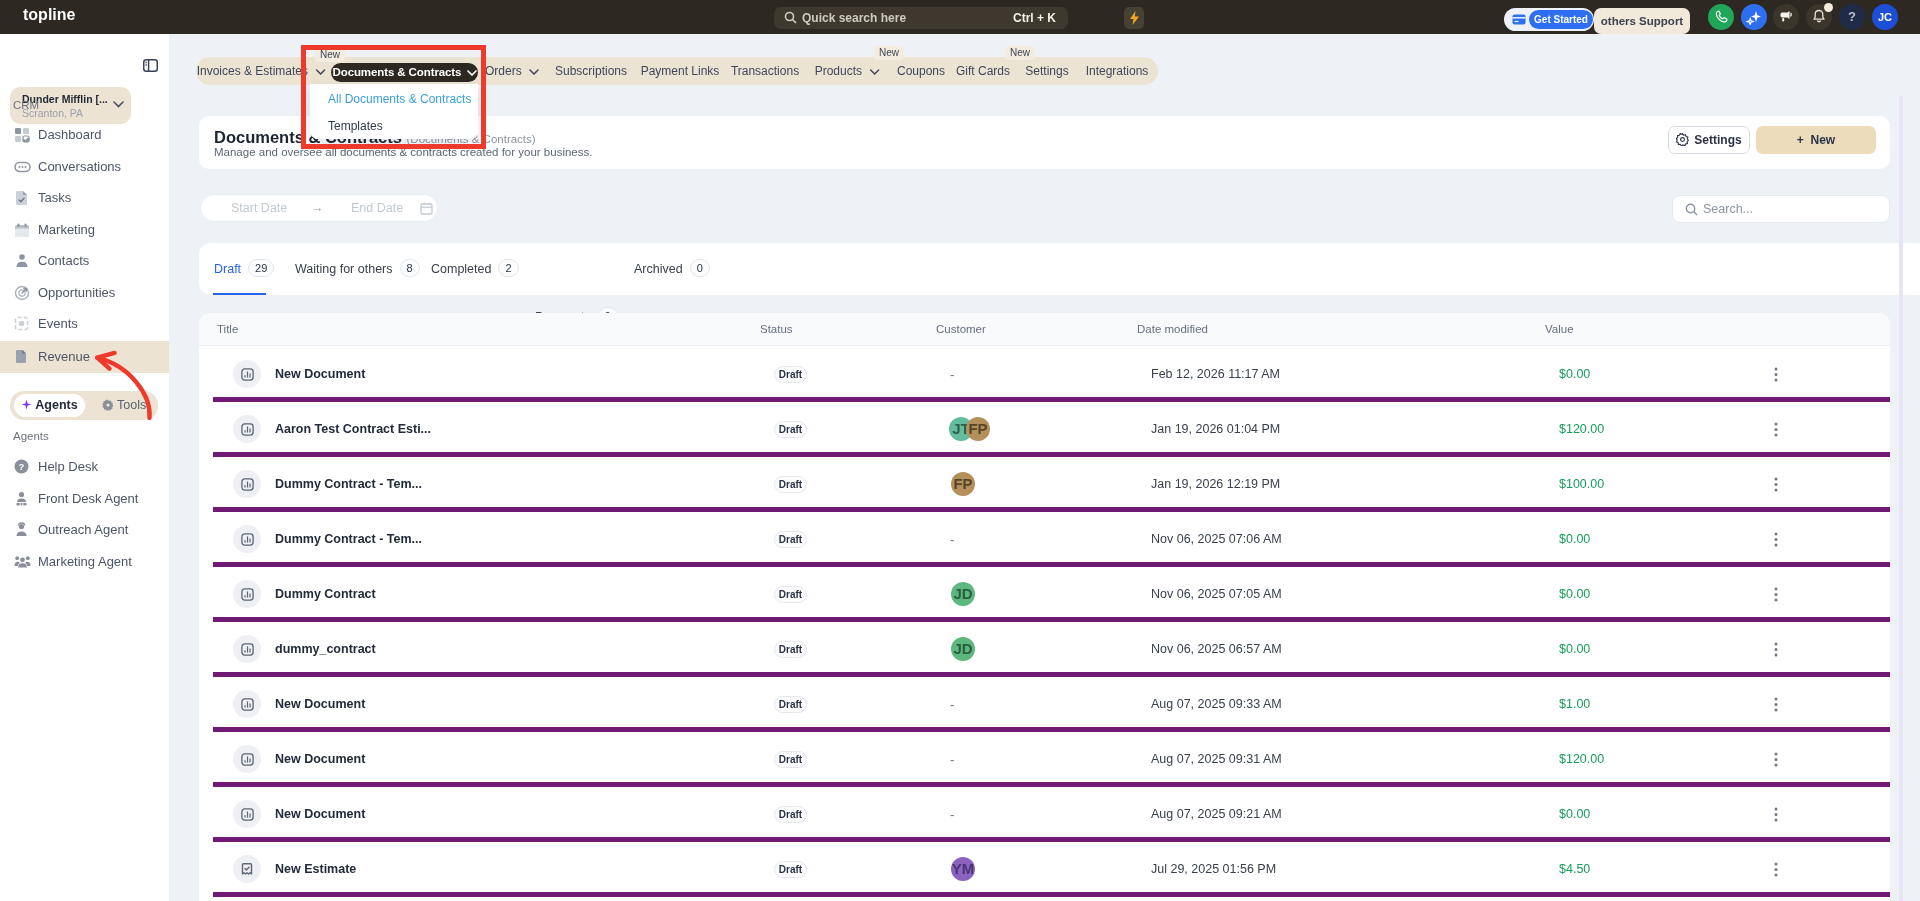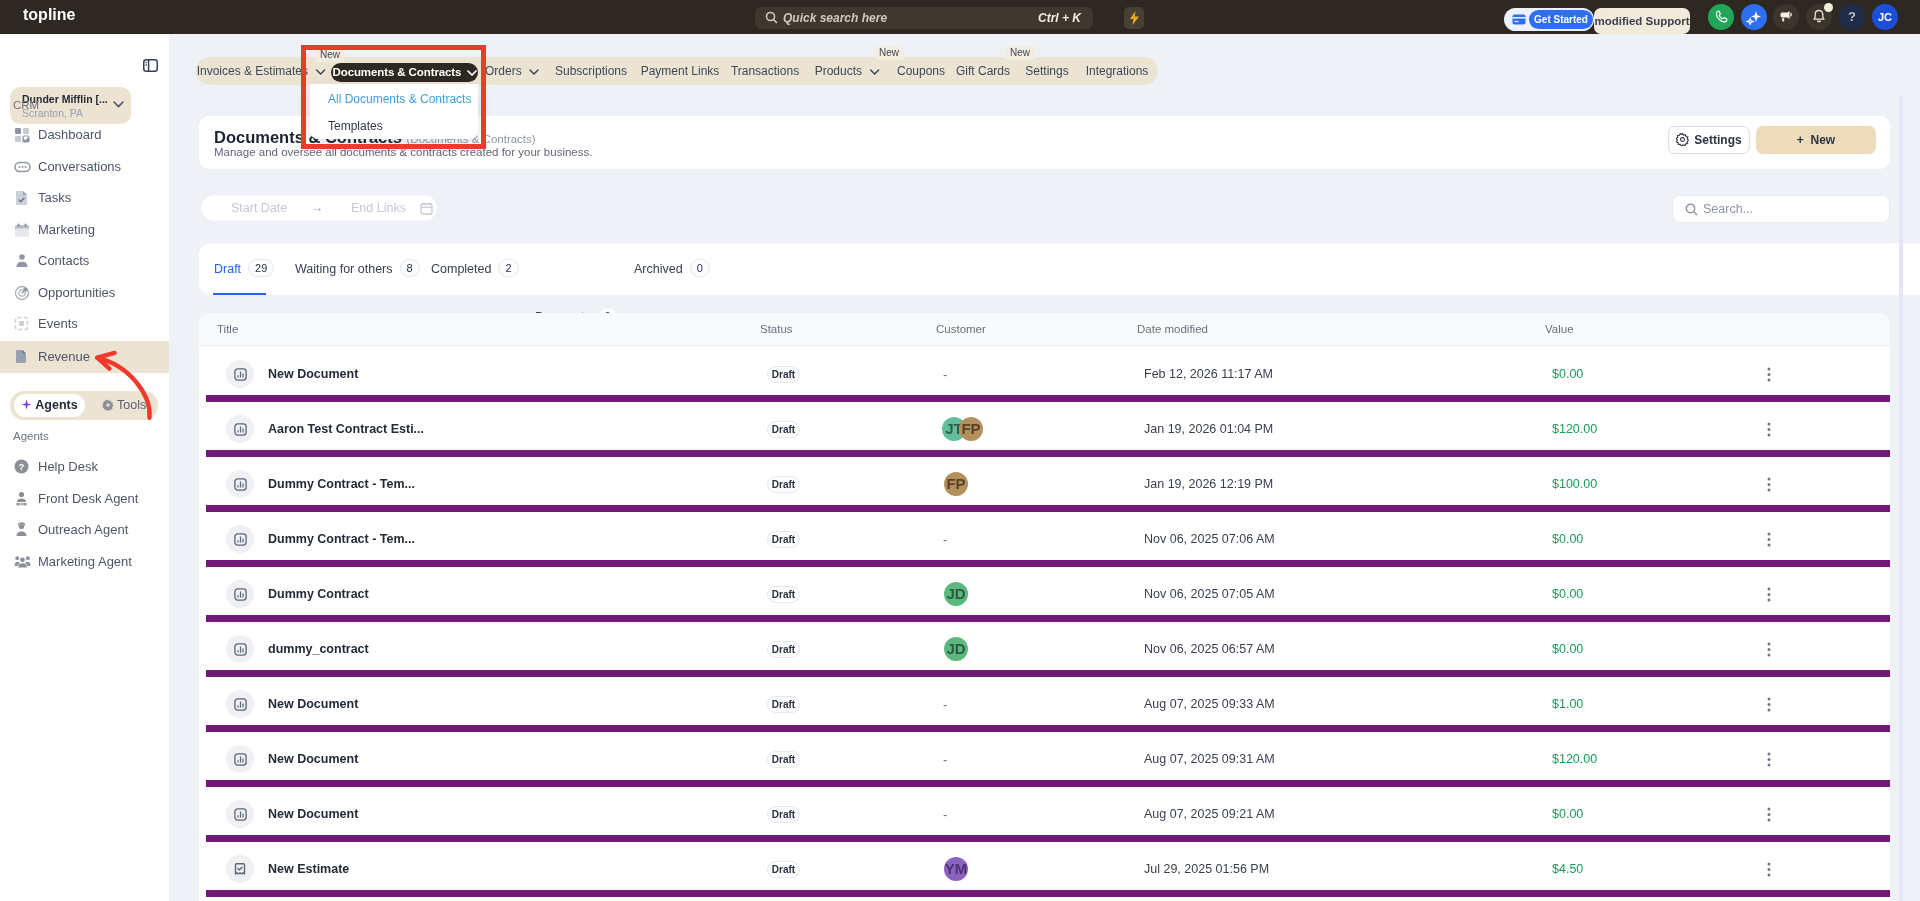--- a/index.html
+++ b/index.html
@@ -2,21 +2,21 @@
 <html><head>
 <meta charset="utf-8">
 <style>
   * { margin:0; padding:0; box-sizing:border-box; }
   html,body { width:1920px; height:901px; overflow:hidden; font-family:"Liberation Sans", sans-serif; }
   body { background:#eef2f6; position:relative; }
 
   
   #topbar { position:absolute; left:0; top:0; width:1920px; height:34px; background:#2d2922; z-index:30; }
   #logo { position:absolute; left:23px; top:6px; color:#fff; font-size:16px; font-weight:bold; letter-spacing:0px; }
-  #qsearch { position:absolute; left:755px; top:7px; width:338px; height:22px; background:#3e382f; border-radius:7px; color:#cfcabf; font-size:12px; font-weight:bold; line-height:22px;font-style:italic; }
+  #qsearch { position:absolute; left:774px; top:7px; width:294px; height:22px; background:#3e382f; border-radius:7px; color:#cfcabf; font-size:12px; font-weight:bold; line-height:22px; }
   #qsearch .mag { position:absolute; left:10px; top:4px; }
   #qsearch .ph { position:absolute; left:28px; }
   #qsearch .kbd { position:absolute; right:12px; color:#f2efe9; font-weight:bold; }
   #boltbtn { position:absolute; left:1124px; top:7px; width:20px; height:22px; background:#474135; border-radius:5px; text-align:center; }
   #getstarted { position:absolute; left:1504px; top:8px; width:90px; height:23px; background:#eef2fd; border-radius:12px; z-index:2; }
   #getstarted .pill { position:absolute; left:25px; top:2px; width:64px; height:19px; background:#2e6ff2; border-radius:10px; color:#fff; font-size:10px; font-weight:bold; text-align:center; line-height:19px; white-space:nowrap; }
   #support { position:absolute; left:1594px; top:8px; width:96px; height:26px; background:#f1e9d9; border-radius:7px; color:#3c4350; font-size:11.5px; font-weight:bold; text-align:center; line-height:27px; z-index:1; }
   .circ { position:absolute; top:4px; width:26px; height:26px; border-radius:50%; text-align:center; }
 
   
@@ -56,21 +56,21 @@
   
   #tabcard { position:absolute; left:30px; top:209px; width:1878px; height:52px; background:#fff; border-radius:12px; }
   .tab { position:absolute; top:0; height:52px; line-height:52px; font-size:12.5px; color:#3e4759; font-weight:bold; white-space:nowrap; }
   .cntpill { display:inline-block; height:18px; line-height:16px; border:1px solid #e3e7ec; background:#fbfcfd; border-radius:9px; padding:0 6px; font-size:11px; color:#2b3346; margin-left:7px; vertical-align:1px; }
   #draftline { position:absolute; left:14px; top:50px; width:53px; height:2px; background:#2563eb; }
 
   
   #tablecard { position:absolute; left:30px; top:279px; width:1691px; height:600px; background:#fff; border-radius:12px 12px 0 0; overflow:hidden; }
   #thead { position:absolute; left:0; top:0; width:1691px; height:33px; background:#f8fafb; border-bottom:1px solid #eaedf1; font-size:11.5px; color:#687080; }
   #thead span { position:absolute; top:10px; }
-  .trow { position:absolute; left:7px; width:1691px; height:55px; border-bottom:7px solid #701a75; }
+  .trow { position:absolute; left:14px; width:1691px; height:55px; border-bottom:5px solid #701a75; }
   .trow .icwrap { position:absolute; left:20px; top:13px; width:28px; height:28px; background:#eef0f3; border-radius:50%; }
   .trow .icwrap svg { position:absolute; left:7.5px; top:7.5px; }
   .trow .title { position:absolute; left:62px; top:20px; font-size:12.5px; font-weight:bold; color:#232b3a; }
   .trow .status { position:absolute; left:561px; top:19px; width:33px; height:17px; border:1px solid #e4e7ec; background:#fcfcfd; border-radius:9px; font-size:10px; font-weight:bold; color:#2b3346; text-align:center; line-height:16px; }
   .trow .cust { position:absolute; left:737px; top:20px; font-size:13px; color:#687080; }
   .trow .date { position:absolute; left:938px; top:20px; font-size:12.5px; color:#39414f; }
   .trow .val { position:absolute; left:1346px; top:20px; font-size:12.5px; color:#169d59; }
   .trow .kebab { position:absolute; left:1561px; top:20px; width:14px; height:16px; }
   .av { position:absolute; top:15px; width:24px; height:24px; border-radius:50%; font-size:15px; font-weight:bold; text-align:center; line-height:24px; }
 
@@ -98,21 +98,21 @@
         <path d="M6.5 0 L1 8 H4.5 L3.5 14 L10 5.5 H5.8 Z" fill="#f2a81d"></path>
       </svg></div>
   <div id="getstarted">
     <svg width="14" height="11" viewBox="0 0 14 11" style="position:absolute;left:8px;top:6px">
         <rect x="0.5" y="0.5" width="13" height="10" rx="2" fill="#2e6ff2"></rect>
         <line x1="0.5" y1="3.8" x2="13.5" y2="3.8" stroke="#eef2fd" stroke-width="1.5"></line>
         <line x1="2.5" y1="7.5" x2="6.5" y2="7.5" stroke="#eef2fd" stroke-width="1.2"></line>
       </svg>
     <div class="pill">Get Started</div>
   </div>
-  <div id="support">modified Support</div>
+  <div id="support">others Support</div>
   <div class="circ" style="left:1708px;background:#21a559">
     <svg width="13" height="13" viewBox="0 0 13 13" style="margin-top:6px">
         <path d="M3 1.2 C3.6 1 4.2 1.3 4.5 2 L5.1 3.4 C5.3 4 5.1 4.6 4.6 5 C4.4 5.2 4.3 5.5 4.5 5.9 C5 7 5.9 7.9 7.1 8.5 C7.4 8.6 7.8 8.6 8 8.3 C8.4 7.9 9 7.7 9.6 7.9 L11 8.5 C11.7 8.8 12 9.4 11.8 10.1 C11.6 10.9 11 11.6 10.2 11.8 C9 12.1 7 11.9 4.6 9.8 C2.2 7.7 1.3 5.3 1.3 3.8 C1.3 2.7 2 1.6 3 1.2 Z" fill="none" stroke="#fff" stroke-width="1.2"></path>
       </svg>
   </div>
   <div class="circ" style="left:1741px;background:#2e6ff2">
     <svg width="16" height="16" viewBox="0 0 16 16" style="margin-top:5px">
         <path d="M10 2 L11.3 6.2 L15 7.5 L11.3 8.8 L10 13 L8.7 8.8 L5 7.5 L8.7 6.2 Z" fill="#fff"></path>
         <path d="M4.2 9.5 L5 11.7 L7.2 12.5 L5 13.3 L4.2 15.5 L3.4 13.3 L1.2 12.5 L3.4 11.7 Z" fill="none" stroke="#fff" stroke-width="1.1"></path>
       </svg>
@@ -299,21 +299,21 @@
     <div id="btn-settings"><svg width="13" height="13" viewBox="0 0 12 12" style="vertical-align:-2px;margin-right:5px">
           <path d="M6 0.5 L7 2 L8.8 1.5 L9.3 3.2 L11 3.8 L10.4 5.5 L11.5 6.8 L10.2 8 L10.6 9.8 L8.8 10.2 L8.2 11.8 L6.5 11 L5 12 L4 10.4 L2.2 10.7 L2 8.9 L0.4 8.2 L1.2 6.6 L0.2 5.2 L1.6 4.1 L1.4 2.3 L3.2 2.1 L4 0.4 L5.6 1.3 Z" fill="none" stroke="#2b3346" stroke-width="1"></path>
           <circle cx="6" cy="6.1" r="1.8" fill="none" stroke="#2b3346" stroke-width="1"></circle>
         </svg>Settings</div>
     <div id="btn-new">+&nbsp;&nbsp;New</div>
   </div>
 
   <div id="datepill">
     <span style="position:absolute;left:30px;top:6px">Start Date</span>
     <span style="position:absolute;left:110px;top:6px;color:#9aa1ac">→</span>
-    <span style="position:absolute;left:150px;top:6px">End Links</span>
+    <span style="position:absolute;left:150px;top:6px">End Date</span>
     <svg style="position:absolute;left:219px;top:7px" width="13" height="13" viewBox="0 0 13 13">
         <rect x="1" y="2" width="11" height="10" rx="1.5" fill="none" stroke="#c3c9d2" stroke-width="1.3"></rect>
         <line x1="1" y1="5.2" x2="12" y2="5.2" stroke="#c3c9d2" stroke-width="1.2"></line>
         <line x1="4" y1="0.8" x2="4" y2="3" stroke="#c3c9d2" stroke-width="1.2"></line>
         <line x1="9" y1="0.8" x2="9" y2="3" stroke="#c3c9d2" stroke-width="1.2"></line>
       </svg>
   </div>
   <div id="searchbox">
     <svg style="position:absolute;left:12px;top:7px" width="13" height="13" viewBox="0 0 13 13">
         <circle cx="5.5" cy="5.5" r="4.2" fill="none" stroke="#8d95a2" stroke-width="1.4"></circle>

